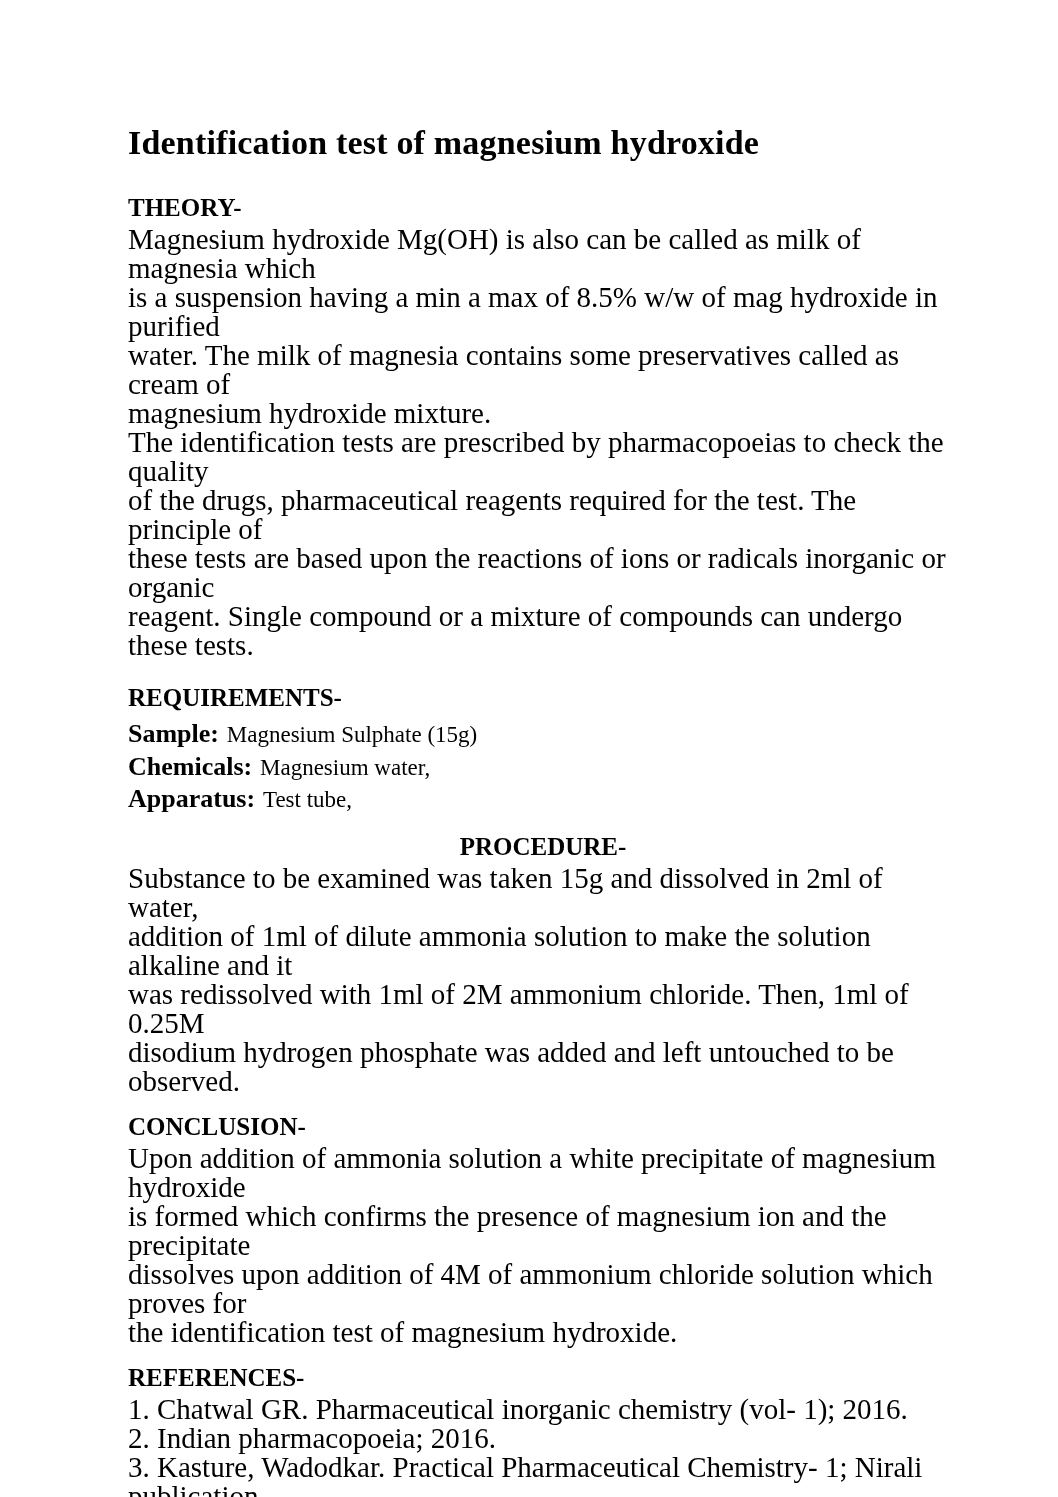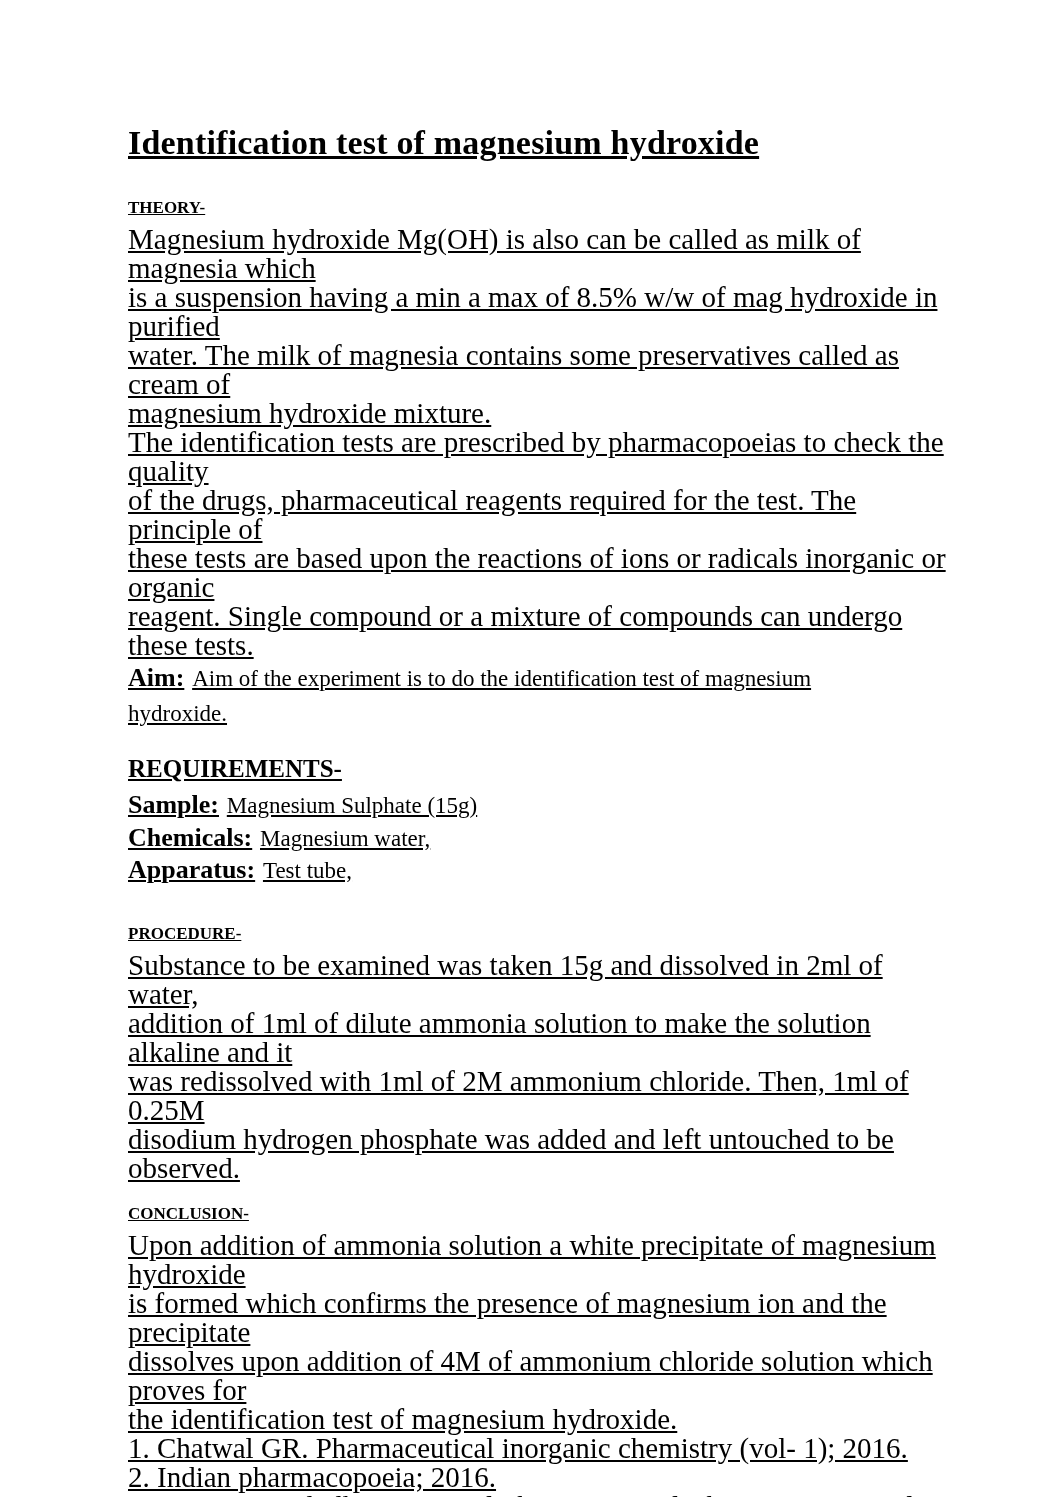--- a/index.html
+++ b/index.html
@@ -5,41 +5,40 @@
   * { margin: 0; padding: 0; box-sizing: border-box; }
   html, body { background: #ffffff; }
   .page {
     position: relative;
     width: 1058px;
     height: 1497px;
     background: #ffffff;
     color: #000000;
     overflow: hidden;
     font-family: "Liberation Serif", "DejaVu Serif", serif;
-    text-decoration: underline;
   }
   .content {
     padding: 122px 100px 0 128px;
     width: 100%;
   }
   .doc-title {
     font-size: 34px;
     font-weight: bold;
     line-height: 41px;
     letter-spacing: 0.2px;
   }
   h2 {
     font-weight: bold;
     line-height: 30px;
   }
-  .h-minor { font-size: 17px; }
+  .h-minor { font-size: 25px; }
   .h-major { font-size: 25px; line-height: 36px; }
   .mt-theory { margin-top: 30px; margin-bottom: 2px; }
   .mt-requirements { margin-top: 20px; margin-bottom: 2px; }
-  .mt-procedure { margin-top: 32px; margin-bottom: 2px; }
+  .mt-procedure { margin-top: 16px; margin-bottom: 2px; text-align: center; }
   .mt-zero { margin-top: 16px; margin-bottom: 2px; }
   .body-text {
     font-size: 29px;
     line-height: 29px;
   }
   .lines { white-space: pre-line; }
   .aim-para {
     font-size: 23px;
     line-height: 35px;
   }
@@ -64,22 +63,20 @@
     <section>
       <h2 class="h-minor mt-theory">THEORY-</h2>
       <p class="body-text lines">Magnesium hydroxide Mg(OH) is also can be called as milk of magnesia which
 is a suspension having a min a max of 8.5% w/w of mag hydroxide in purified
 water. The milk of magnesia contains some preservatives called as cream of
 magnesium hydroxide mixture.</p>
       <p class="body-text lines">The identification tests are prescribed by pharmacopoeias to check the quality
 of the drugs, pharmaceutical reagents required for the test. The principle of
 these tests are based upon the reactions of ions or radicals inorganic or organic
 reagent. Single compound or a mixture of compounds can undergo these tests.</p>
-      <p class="aim-para"><span class="inline-label">Aim:</span><span class="lines">Aim of the experiment is to do the identification test of magnesium
-hydroxide.</span></p>
     </section>
 
     <section>
       <h2 class="h-major mt-requirements">REQUIREMENTS-</h2>
       <div class="req-block">
         <p><span class="inline-label">Sample:</span><span>Magnesium Sulphate (15g)</span></p>
         <p><span class="inline-label">Chemicals:</span><span>Magnesium water,</span></p>
         <p><span class="inline-label">Apparatus:</span><span>Test tube,</span></p>
       </div>
     </section>
@@ -94,20 +91,21 @@
 
     <section>
       <h2 class="h-minor mt-zero">CONCLUSION-</h2>
       <p class="body-text lines">Upon addition of ammonia solution a white precipitate of magnesium hydroxide
 is formed which confirms the presence of magnesium ion and the precipitate
 dissolves upon addition of 4M of ammonium chloride solution which proves for
 the identification test of magnesium hydroxide.</p>
     </section>
 
     <section>
+      <h2 class="h-minor mt-zero">REFERENCES-</h2>
       <p class="body-text lines">1. Chatwal GR. Pharmaceutical inorganic chemistry (vol- 1); 2016.
 2. Indian pharmacopoeia; 2016.
 3. Kasture, Wadodkar. Practical Pharmaceutical Chemistry- 1; Nirali
 publication.</p>
     </section>
 
   </div>
 </div>
 
 </body></html>

